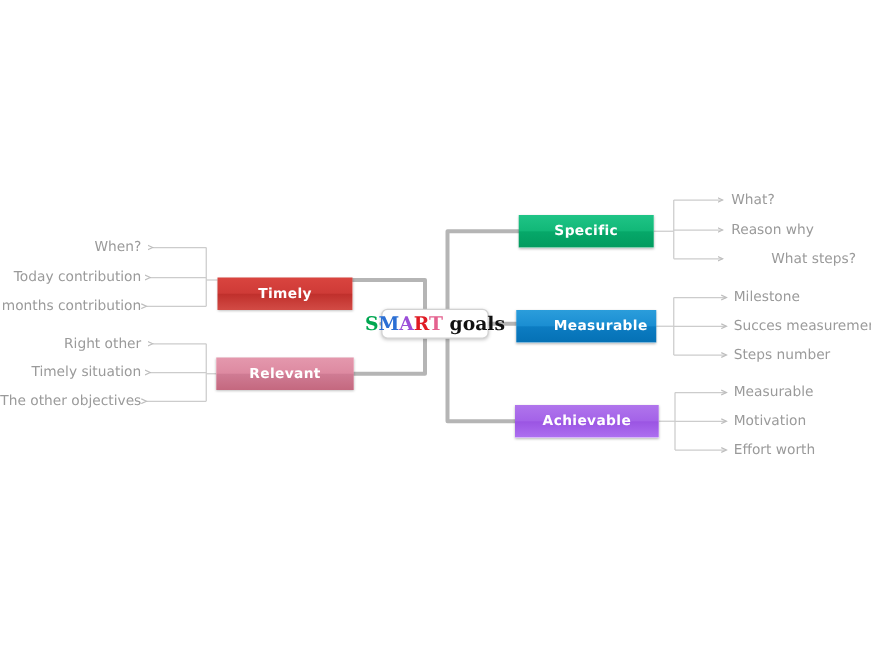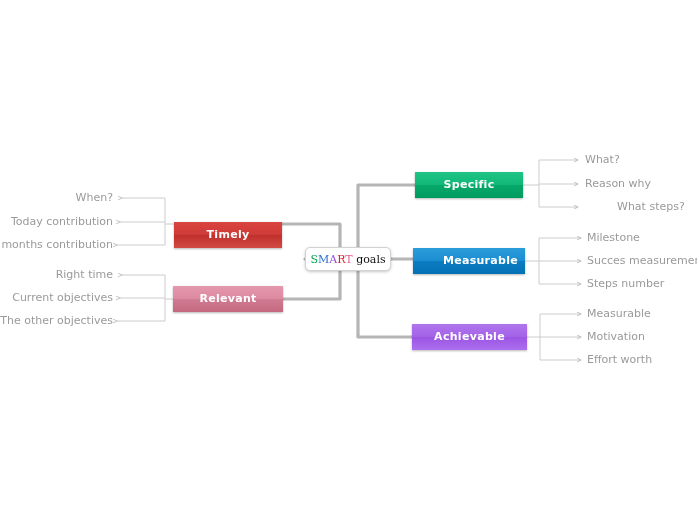--- a/index.html
+++ b/index.html
@@ -71,22 +71,22 @@
     border: 1px solid #d2d2d2;
     border-radius: 5px;
     box-shadow: 0 1px 3px rgba(0,0,0,0.22);
     display: flex;
     align-items: center;
     justify-content: center;
     box-sizing: border-box;
   }
   .hub-text {
     font-family: "DejaVu Serif", "Liberation Serif", serif;
-    font-size: 11px;
-    font-weight: normal;
+    font-size: 15px;
+    font-weight: bold;
     line-height: 1;
     white-space: nowrap;
   }
   .hub-text .l1 { color: #00a650; }
   .hub-text .l2 { color: #2b6fd4; }
   .hub-text .l3 { color: #9b4fd8; }
   .hub-text .l4 { color: #e01b24; }
   .hub-text .l5 { color: #e4628f; }
   .hub-text .gw { color: #111111; }
   
@@ -178,22 +178,22 @@
   <div class="branch branch-specific">Specific</div>
 
   <div class="branch branch-measurable">Measurable</div>
 
   <div class="branch branch-achievable">Achievable</div>
 
   <div class="leaf leaf-left" style="right:584px; top:192px;">When?</div>
   <div class="leaf leaf-left" style="right:584px; top:216px;">Today contribution</div>
   <div class="leaf leaf-left" style="right:584px; top:239px;">Two months contribution</div>
 
-  <div class="leaf leaf-left" style="right:584px; top:269px;">Right time</div>
-  <div class="leaf leaf-left" style="right:584px; top:292px;">Current objectives</div>
+  <div class="leaf leaf-left" style="right:584px; top:269px;">Right other</div>
+  <div class="leaf leaf-left" style="right:584px; top:292px;">Timely situation</div>
   <div class="leaf leaf-left" style="right:584px; top:315px;">The other objectives</div>
 
   <div class="leaf leaf-right" style="left:585px; top:154px;">What?</div>
   <div class="leaf leaf-right" style="left:585px; top:178px;">Reason why</div>
   <div class="leaf leaf-right" style="left:585px; top:201px;margin-left:32px;">What steps?</div>
 
   <div class="leaf leaf-right" style="left:587px; top:232px;">Milestone</div>
   <div class="leaf leaf-right" style="left:587px; top:255px;">Succes measurement</div>
   <div class="leaf leaf-right" style="left:587px; top:278px;">Steps number</div>
 

